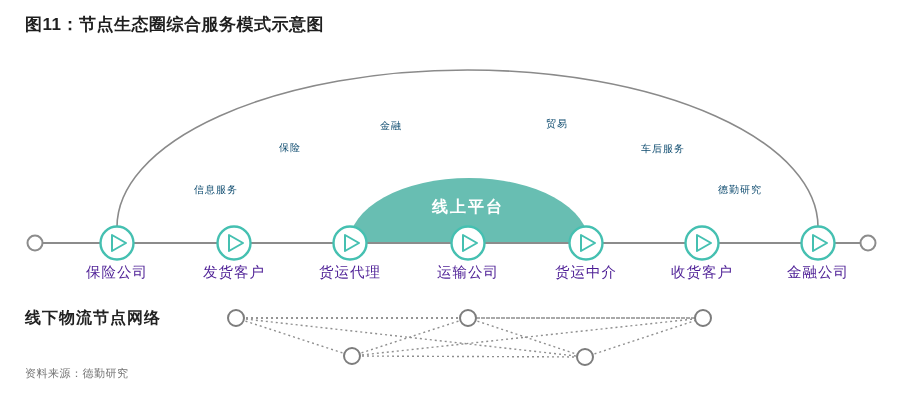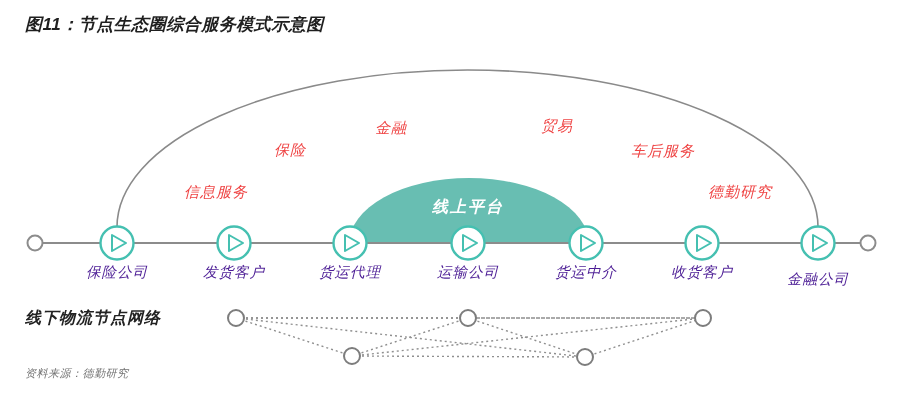--- a/index.html
+++ b/index.html
@@ -4,21 +4,20 @@
 <style>
   * { margin: 0; padding: 0; box-sizing: border-box; }
   html, body { background: #ffffff; }
   body { font-family: "Liberation Sans", "DejaVu Sans", sans-serif; }
   .stage {
     position: relative;
     width: 915px;
     height: 400px;
     background: #ffffff;
     overflow: hidden;
-    font-style: italic;
   }
   .diagram-svg {
     position: absolute;
     left: 0; top: 0;
     width: 915px; height: 400px;
   }
   .title {
     position: absolute;
     left: 25px; top: 13px;
     font-size: 17px;
@@ -31,22 +30,22 @@
     font-size: 16px;
     font-weight: bold;
     color: #222222;
     letter-spacing: 1px;
   }
   .section-label.online { left: 25px; top: 144px; }
   .section-label.offline { left: 25px; top: 308px; }
   .eco-label {
     position: absolute;
     transform: translateX(-50%);
-    font-size: 15px;
-    color: #ef4444;
+    font-size: 10px;
+    color: #0c4a6e;
     letter-spacing: 1px;
     white-space: nowrap;
   }
   .platform-label {
     position: absolute;
     left: 468px; top: 197px;
     transform: translateX(-50%);
     font-size: 16px;
     font-weight: bold;
     color: #ffffff;
@@ -148,16 +147,16 @@
   <div class="eco-label" style="left:740px; top:183px;">德勤研究</div>
 
   <div class="platform-label">线上平台</div>
 
   <div class="node-label" style="left:117px;">保险公司</div>
   <div class="node-label" style="left:234px;">发货客户</div>
   <div class="node-label" style="left:350px;">货运代理</div>
   <div class="node-label" style="left:468px;">运输公司</div>
   <div class="node-label" style="left:586px;">货运中介</div>
   <div class="node-label" style="left:702px;">收货客户</div>
-  <div class="node-label" style="left:818px;margin-top:7px;">金融公司</div>
+  <div class="node-label" style="left:818px;">金融公司</div>
 
   <div class="source">资料来源：德勤研究</div>
 </div>
 
 </body></html>

